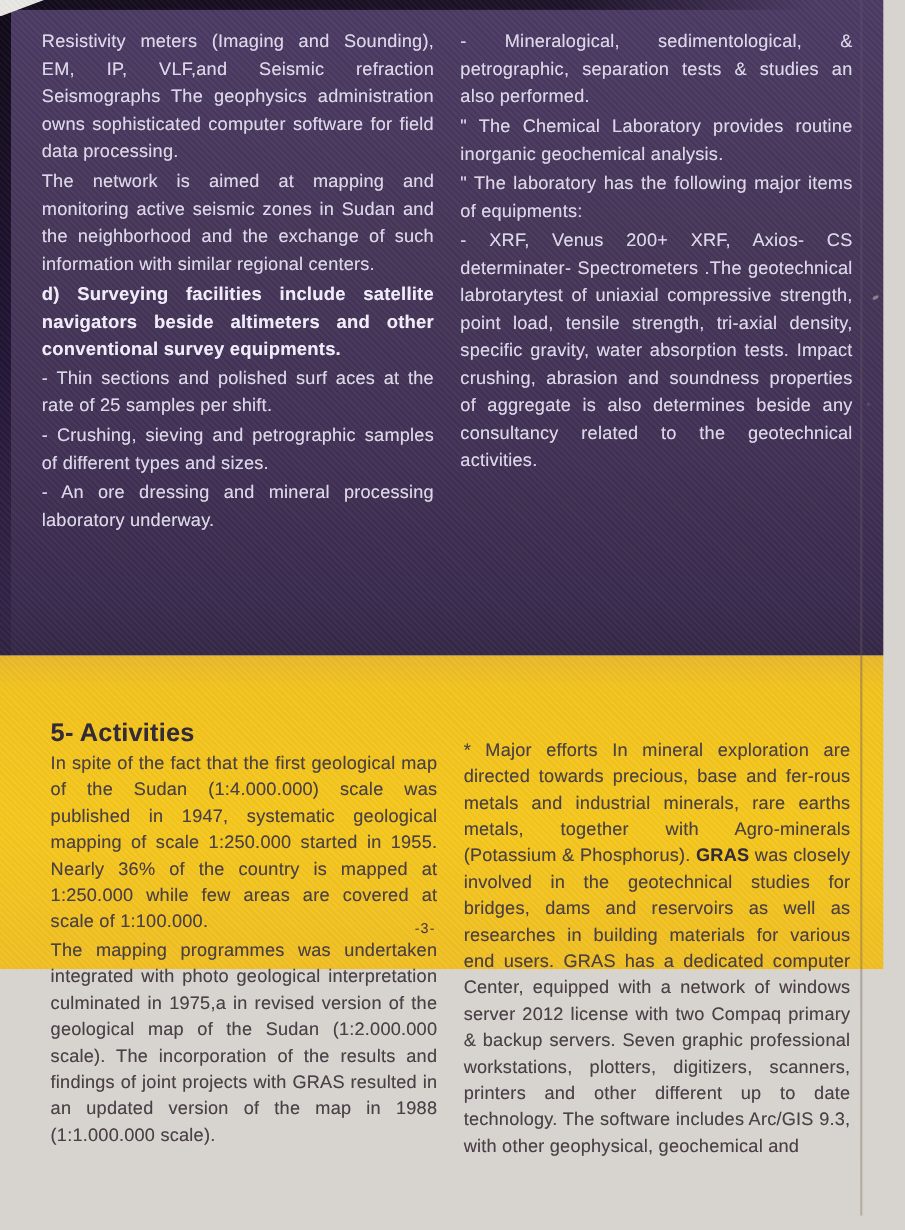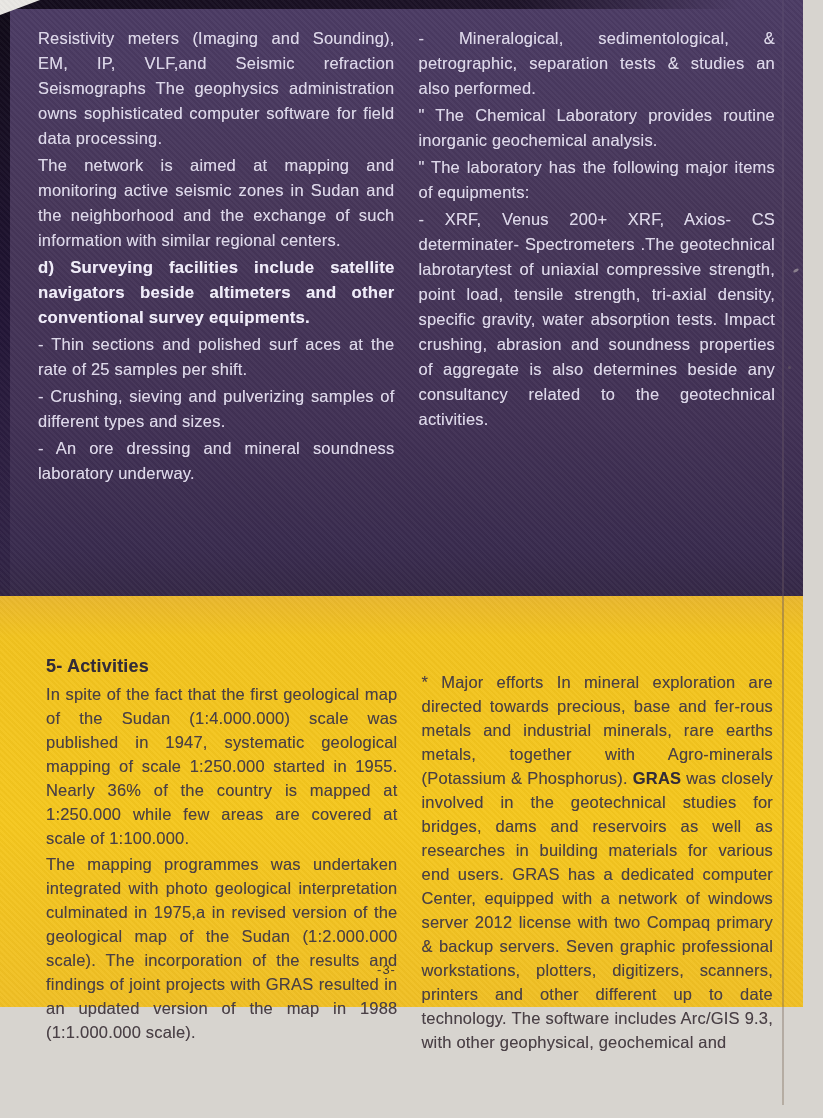--- a/index.html
+++ b/index.html
@@ -6,21 +6,21 @@
   body {
     width:823px; height:1118px;
     background:#d7d4cf;
     font-family:"Liberation Sans", "DejaVu Sans", sans-serif;
     position:relative; overflow:hidden;
   }
   .scan { position:absolute; inset:0; }
 
   .page {
     position:absolute; left:0; top:0;
-    width:803px; height:1007px;
+    width:803px; height:881px;
   }
 
   
   .top-section {
     position:absolute; left:0; top:0; right:0; height:596px;
     background:linear-gradient(180deg,#4b3b64 0%, #463659 35%, #413155 70%, #392b4e 92%, #352846 100%);
   }
   .edge-top {
     position:absolute; top:0; left:0; width:92%; height:9px;
     background:linear-gradient(90deg,#120b1b 0%, #1d1328 70%, rgba(25,16,35,0) 100%);
@@ -68,21 +68,21 @@
     text-shadow:0 0 0.5px rgba(225,220,238,0.55);
   }
   .top-section .block.bold {
     font-weight:bold; color:#efecf8; font-size:16.8px;
   }
   .bottom-section .block {
     color:#4a4046; line-height:24px;
     text-shadow:0 0 0.4px rgba(60,52,60,0.4);
   }
   .bottom-section .block.heading {
-    font-weight:bold; color:#332c38; font-size:18px; margin-bottom:4px;
+    font-weight:bold; color:#332c38; font-size:23px; margin-bottom:4px;
     text-align:left;
   }
   .seg-bold { font-weight:bold; color:#332c38; }
 
   
   .page-number {
     position:absolute; left:0; right:30px; bottom:30px;
     text-align:center; font-size:13px; color:#3f383c;
     letter-spacing:1px; z-index:2;
   }
@@ -105,22 +105,22 @@
     <div class="top-section">
       <div class="edge-top"></div>
       <div class="edge-left"></div>
       <div class="corner-sliver"></div>
       <div class="cols top-cols">
         <div class="col">
             <p class="block body"><span>Resistivity meters (Imaging and Sounding), EM, IP, VLF,and Seismic refraction Seismographs The geophysics administration owns sophisticated computer software for field data processing.</span></p>
             <p class="block body"><span>The network is aimed at mapping and monitoring active seismic zones in Sudan and the neighborhood and the exchange of such information with similar regional centers.</span></p>
             <p class="block bold"><span>d) Surveying facilities include satellite navigators beside altimeters and other conventional survey equipments.</span></p>
             <p class="block body"><span>- Thin sections and polished surf aces at the rate of 25 samples per shift.</span></p>
-            <p class="block body"><span>- Crushing, sieving and pulverizing samples of different types and sizes.</span></p>
-            <p class="block body"><span>- An ore dressing and mineral soundness laboratory underway.</span></p>
+            <p class="block body"><span>- Crushing, sieving and petrographic samples of different types and sizes.</span></p>
+            <p class="block body"><span>- An ore dressing and mineral processing laboratory underway.</span></p>
           </div>
         <div class="col">
             <p class="block body"><span>- Mineralogical, sedimentological, &amp; petrographic, separation tests &amp; studies an also performed.</span></p>
             <p class="block body"><span>" The Chemical Laboratory provides routine inorganic geochemical analysis.</span></p>
             <p class="block body"><span>" The laboratory has the following major items of equipments:</span></p>
             <p class="block body"><span>- XRF, Venus 200+ XRF, Axios- CS determinater- Spectrometers .The geotechnical labrotarytest of  uniaxial compressive strength, point load, tensile strength, tri-axial density, specific gravity, water absorption tests. Impact crushing, abrasion and soundness properties of aggregate is also determines beside any consultancy related to the geotechnical activities.</span></p>
           </div>
       </div>
     </div>
 

